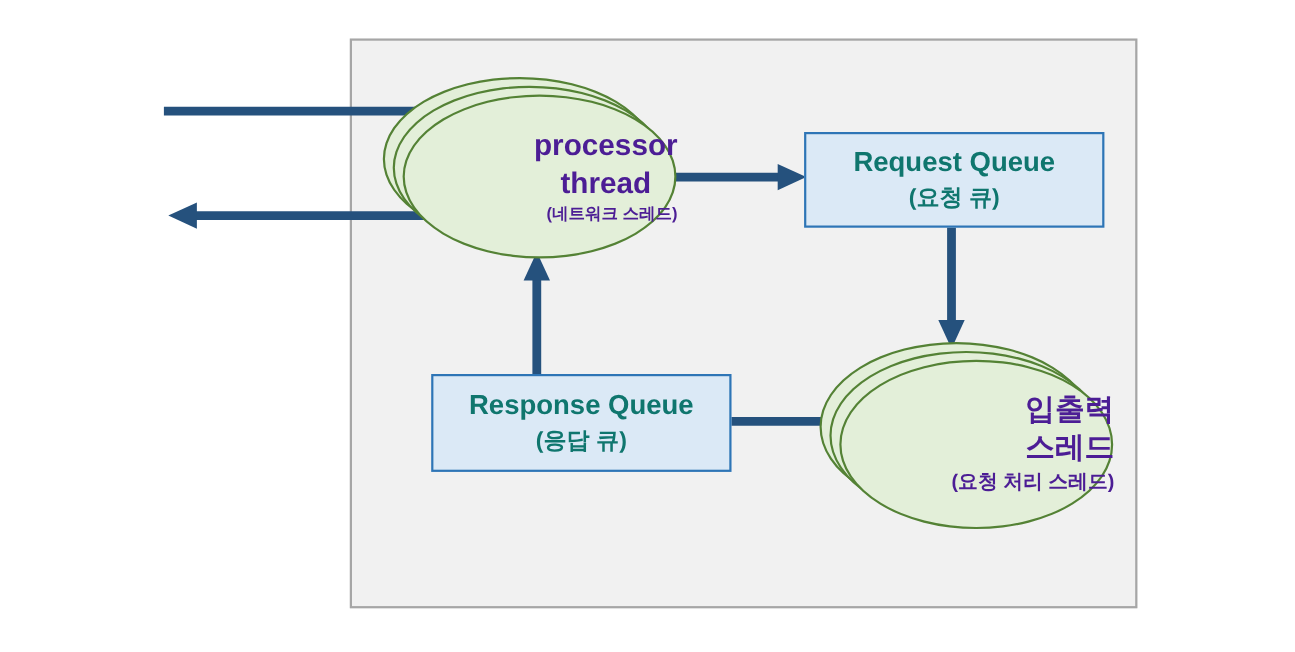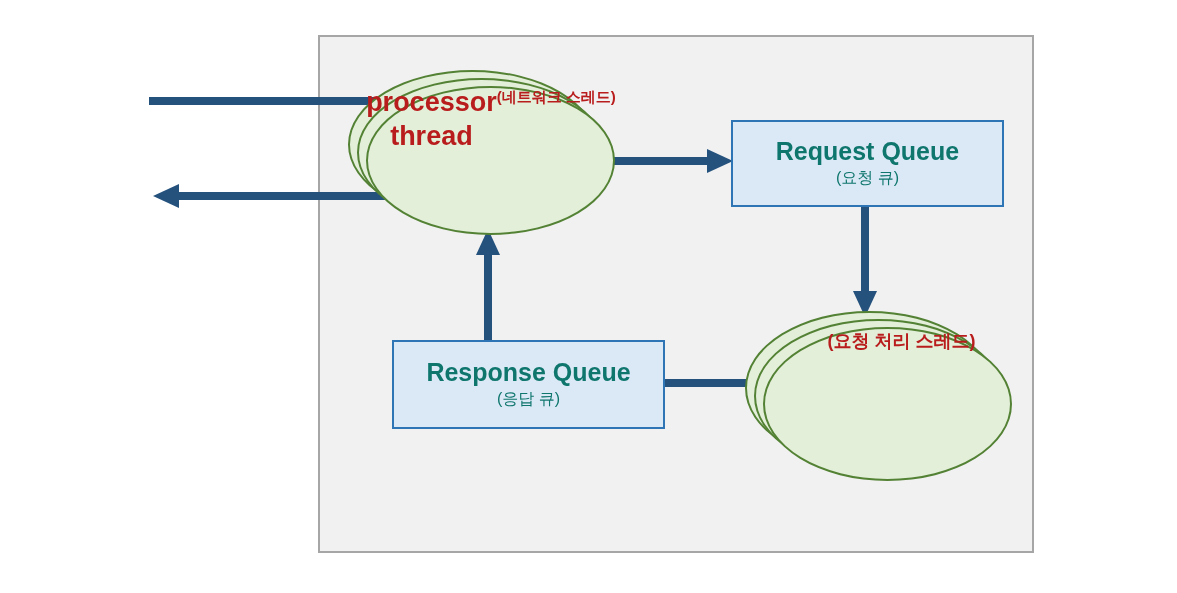--- a/index.html
+++ b/index.html
@@ -44,25 +44,25 @@
     position: absolute;
     border: 2.5px solid #548235;
     background: #e3efd9;
     border-radius: 50%;
   }
   .node-text {
     position: relative;
     width: 100%;
     height: 100%;
     display: flex;
-    flex-direction: row;
-    align-items: flex-start;
+    flex-direction: column;
+    align-items: flex-end;
     justify-content: center;
     text-align: center;
-    color: #b91c1c;
+    color: #4c1d95;
     z-index: 3;
   }
   .thread-title {
     font-size: 27px;
     font-weight: bold;
     line-height: 1.25;
     white-space: pre-line;
   }
   .thread-sub {
     font-size: 15px;
@@ -81,22 +81,22 @@
     text-align: right;
     color: #0f766e;
     z-index: 2;
   }
   .queue-title {
     font-size: 25px;
     font-weight: bold;
     line-height: 1.1;
   }
   .queue-sub {
-    font-size: 16px;
-    font-weight: normal;
+    font-size: 21px;
+    font-weight: bold;
     margin-top: 3px;
   }
   
   #processor-node { left: 348px; top: 70px; width: 268px; height: 164px; }
   #processor-node .e-back  { left: 0px;  top: 0px;  width: 245px; height: 145px; }
   #processor-node .e-mid   { left: 9px;  top: 8px;  width: 245px; height: 145px; }
   #processor-node .e-front { left: 18px; top: 16px; width: 245px; height: 145px; }
   #processor-node .node-text { padding-left: 18px; padding-top: 16px; box-sizing: border-box; }
 
   #io-node { left: 745px; top: 311px; width: 268px; height: 168px; }
@@ -162,20 +162,22 @@
   <div class="queue-box" id="request-queue-node">
     <div class="queue-title">Request Queue</div>
     <div class="queue-sub">(요청 큐)</div>
   </div>
 
   <div class="stack" id="io-node">
     <div class="ellipse e-back"></div>
     <div class="ellipse e-mid"></div>
     <div class="ellipse e-front"></div>
     <div class="node-text">
+      <div class="thread-title">입출력
+스레드</div>
       <div class="thread-sub">(요청 처리 스레드)</div>
     </div>
   </div>
 
   <div class="queue-box" id="response-queue-node">
     <div class="queue-title">Response Queue</div>
     <div class="queue-sub">(응답 큐)</div>
   </div>
 
 </div>

